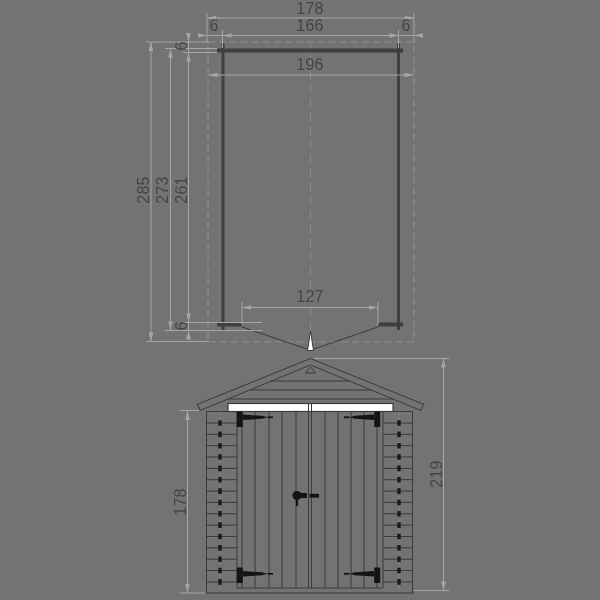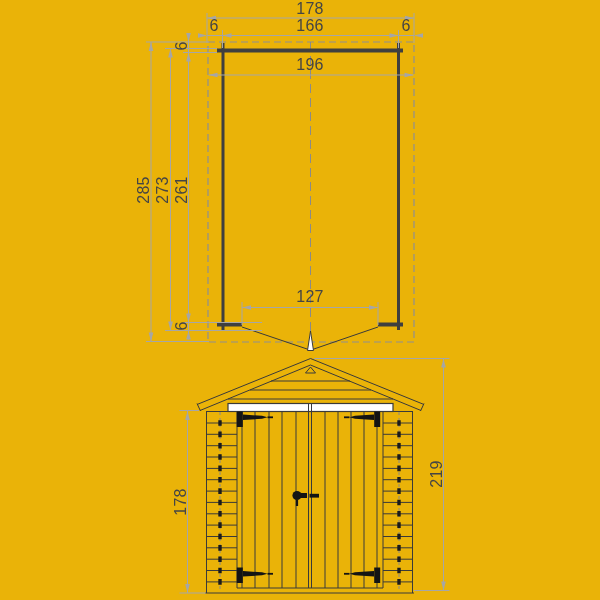--- a/index.html
+++ b/index.html
@@ -1,16 +1,16 @@
 <!DOCTYPE html>
 <html><head>
 <meta charset="utf-8">
 <style>
   html,body{margin:0;padding:0;background:#ffffff;}
-  .canvas{position:relative;width:600px;height:600px;background:#eab308;overflow:hidden;
+  .canvas{position:relative;width:600px;height:600px;background:#737373;overflow:hidden;
           font-family:"Liberation Sans",sans-serif;}
   svg{display:block;}
   
   .sln{stroke:#3a3a3a;fill:none;stroke-width:1;}
   .wall{stroke:#3f3f3f;fill:none;}
   .dash{fill:none;stroke:#8f8f8f;stroke-width:1.2;stroke-dasharray:7 4;}
   .cl{stroke:#8a8a8a;stroke-width:1;stroke-dasharray:9 5;fill:none;}
   
   .dln{stroke:#a6a6a6;stroke-width:1;fill:none;}
   .dar{fill:#a6a6a6;stroke:none;}

